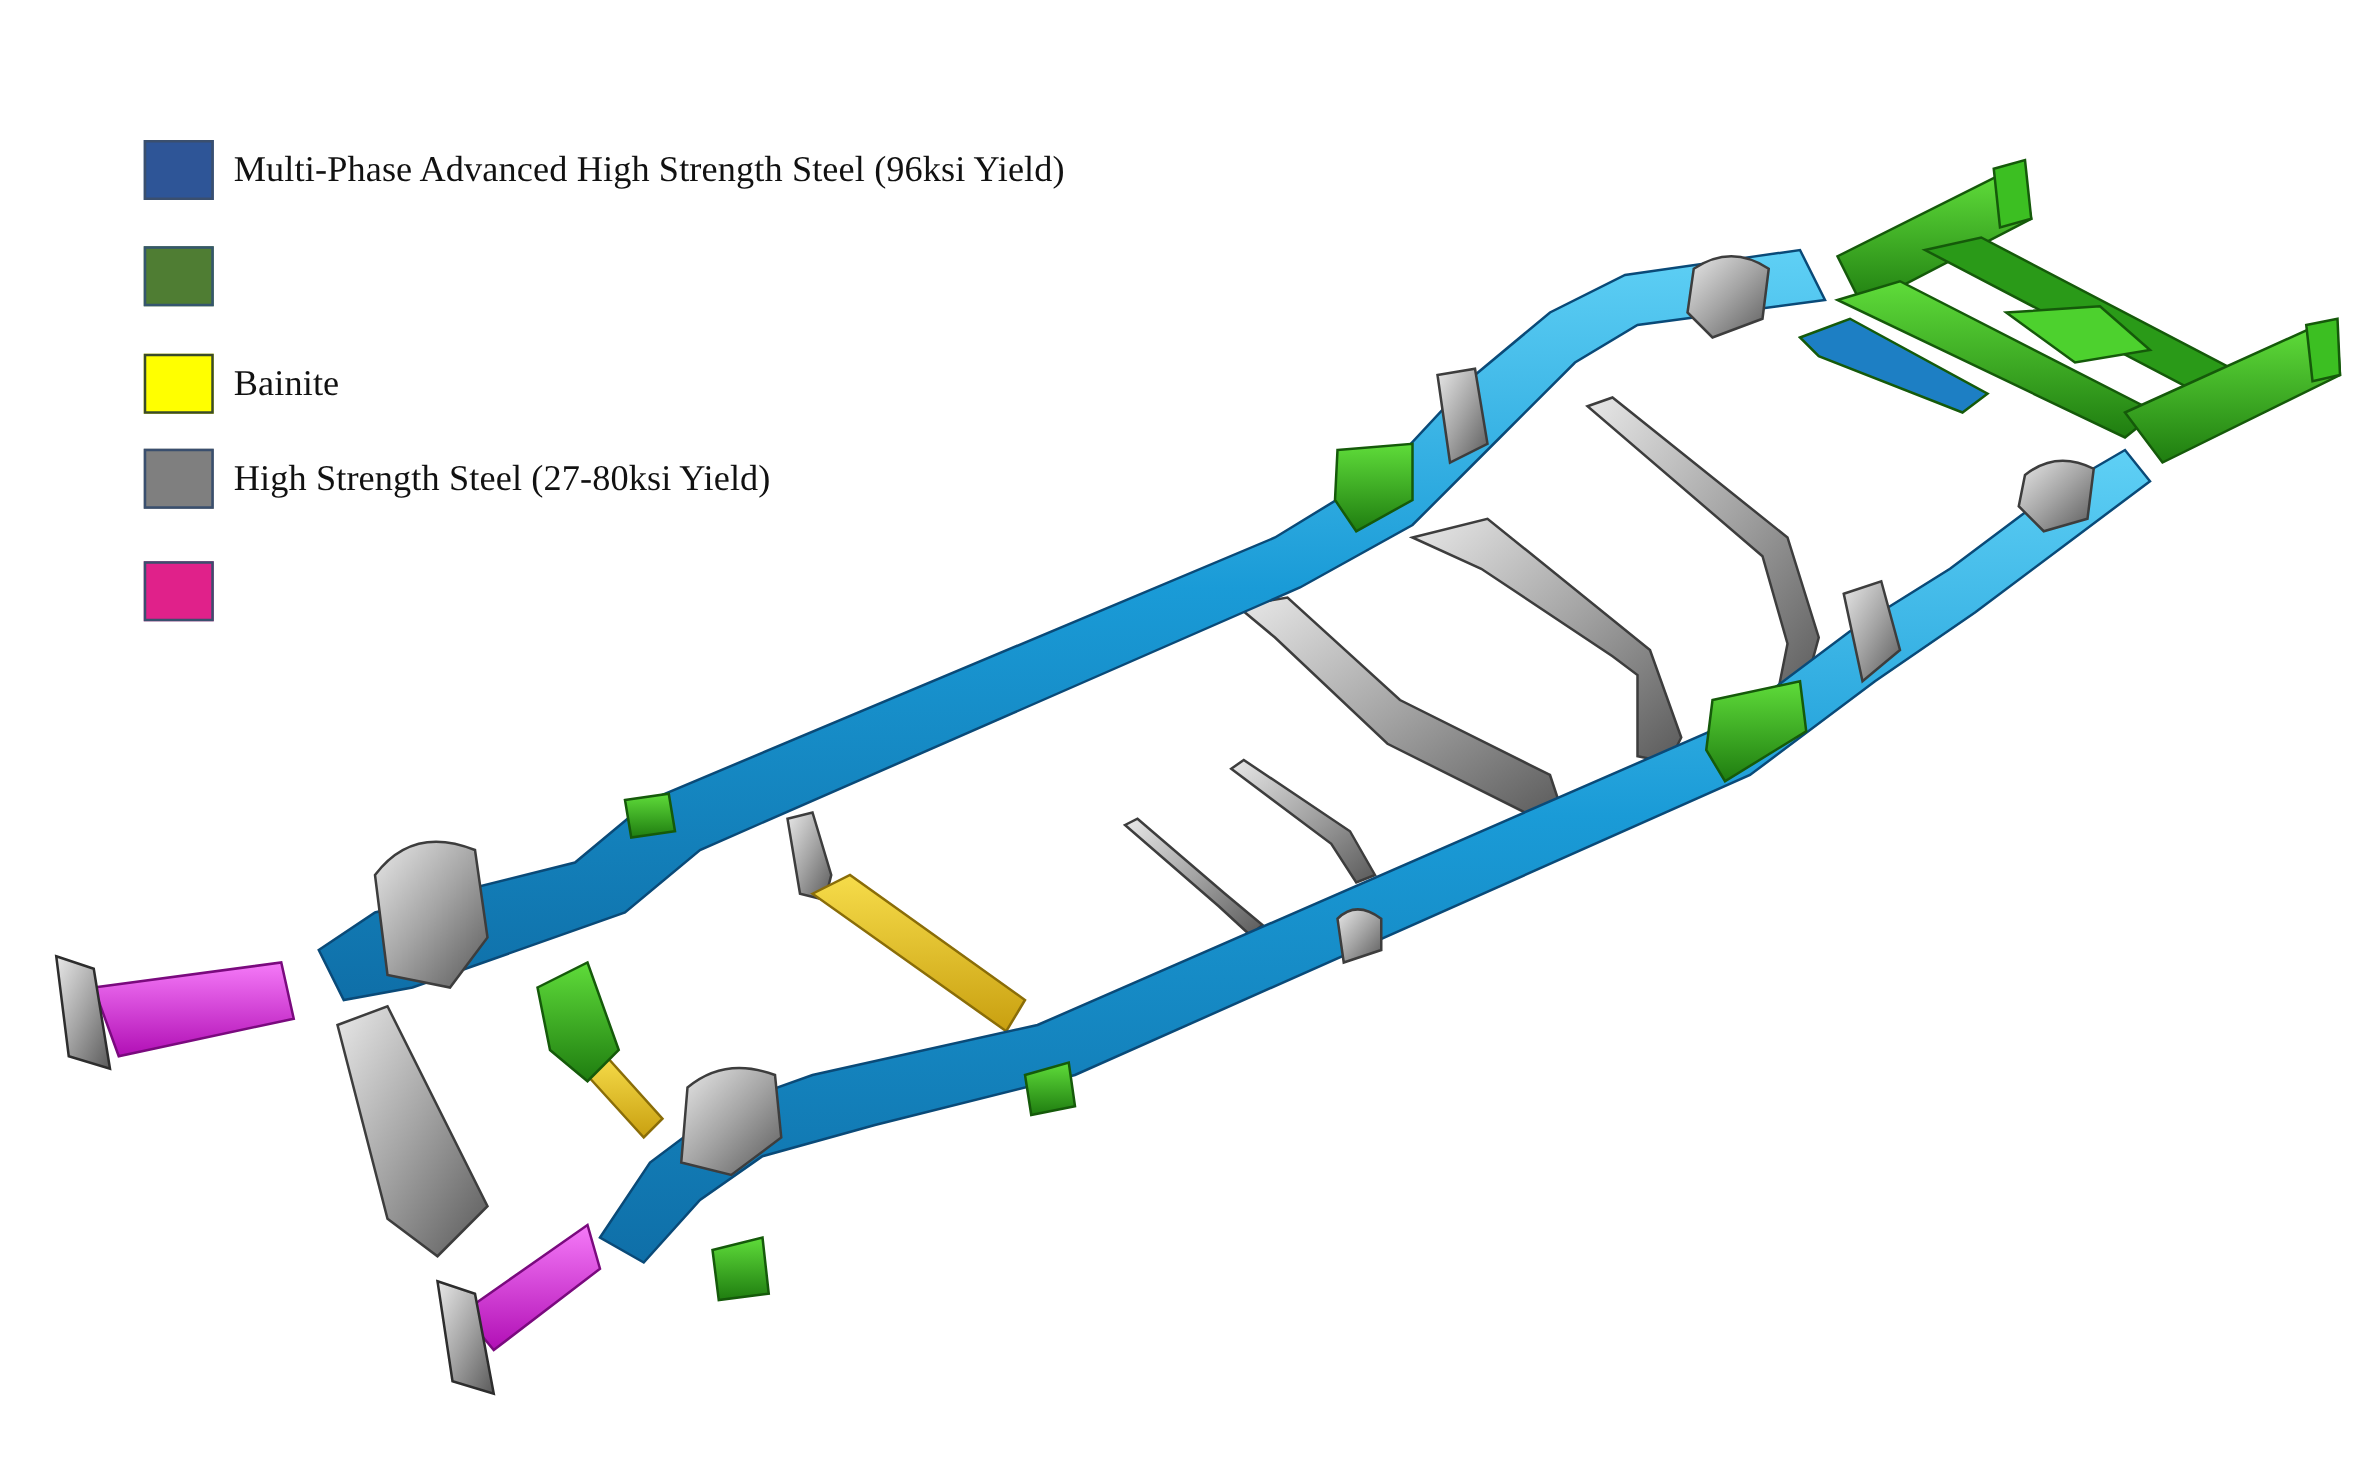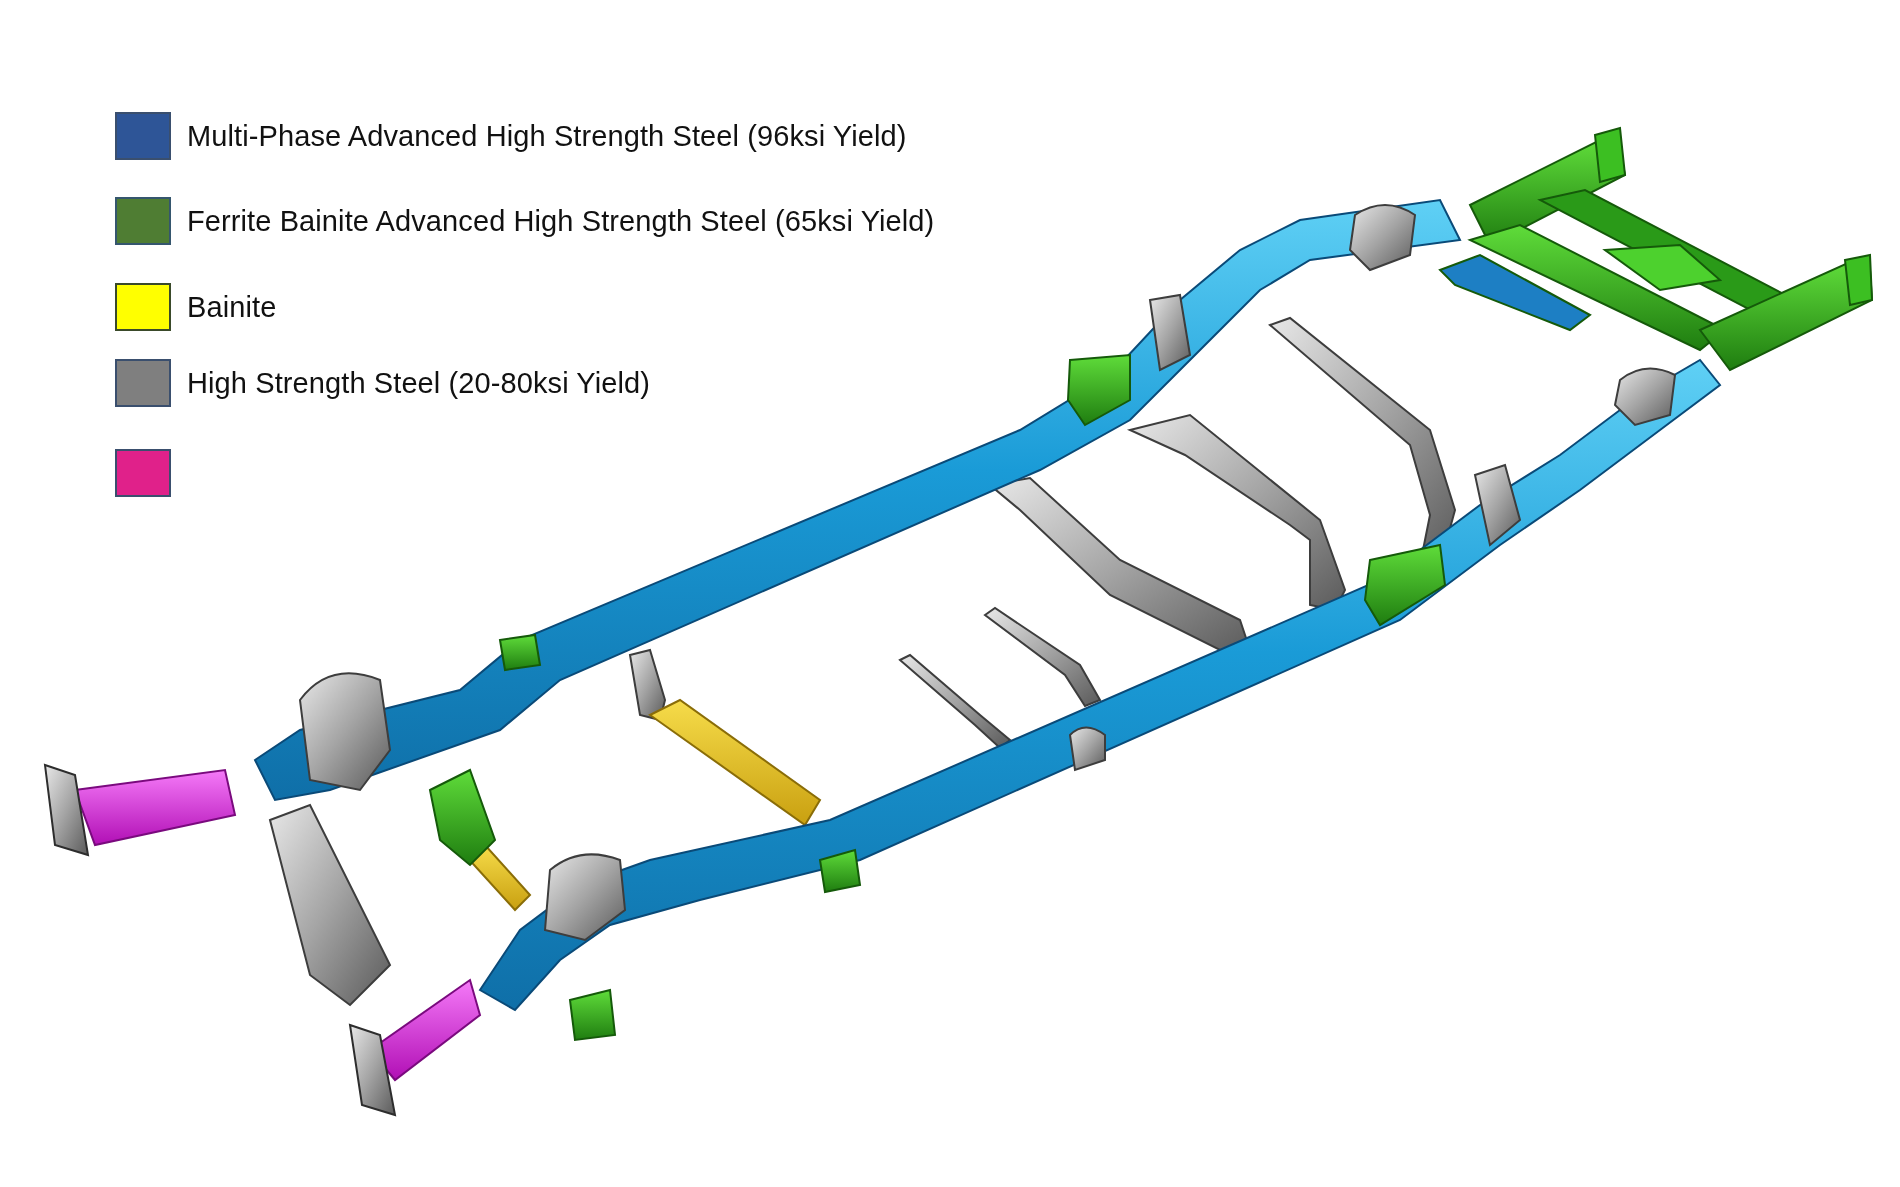--- a/index.html
+++ b/index.html
@@ -1,42 +1,41 @@
 <!DOCTYPE html>
 <html><head>
 <meta charset="utf-8">
 <style>
   html, body { margin: 0; padding: 0; background: #ffffff; }
   body { width: 1900px; height: 1187px; position: relative; overflow: hidden;
          font-family: "Liberation Sans", "DejaVu Sans", sans-serif; }
   .legend { position: absolute; left: 115px; top: 112px; }
   .legend-item { position: absolute; left: 0; display: flex; align-items: center; white-space: nowrap; }
   .swatch { width: 56px; height: 48px; box-sizing: border-box; border: 2px solid #3a4f6e; }
-  .legend-label { margin-left: 16px; font-size: 29px; color: #111; letter-spacing: 0.1px; }
+  .legend-label { margin-left: 16px; font-size: 29px; color: #111; letter-spacing: 0.1px; font-family: Liberation Serif, serif; }
   svg.frame { position: absolute; left: 0; top: 0; }
 </style>
 </head>
 <body>
 
 <div class="legend">
   <div class="legend-item" style="top:0px">
     <div class="swatch" style="background:#2e5597"></div>
     <span class="legend-label">Multi-Phase Advanced High Strength Steel (96ksi Yield)</span>
   </div>
   <div class="legend-item" style="top:85px">
     <div class="swatch" style="background:#4f7d33;border-color:#35566e"></div>
-    <span class="legend-label">Ferrite Bainite Advanced High Strength Steel (65ksi Yield)</span>
   </div>
   <div class="legend-item" style="top:171px">
     <div class="swatch" style="background:#ffff00;border-color:#3a4a2a"></div>
     <span class="legend-label">Bainite</span>
   </div>
   <div class="legend-item" style="top:247px">
     <div class="swatch" style="background:#7f7f7f"></div>
-    <span class="legend-label">High Strength Steel (20-80ksi Yield)</span>
+    <span class="legend-label">High Strength Steel (27-80ksi Yield)</span>
   </div>
   <div class="legend-item" style="top:337px">
     <div class="swatch" style="background:#e0218a"></div>
   </div>
 </div>
 
 <svg class="frame" width="1900" height="1187" viewBox="0 0 1900 1187">
   <defs>
     <linearGradient id="blueTop" x1="0" y1="0" x2="0" y2="1">
       <stop offset="0" stop-color="#5fd0f5"></stop>

